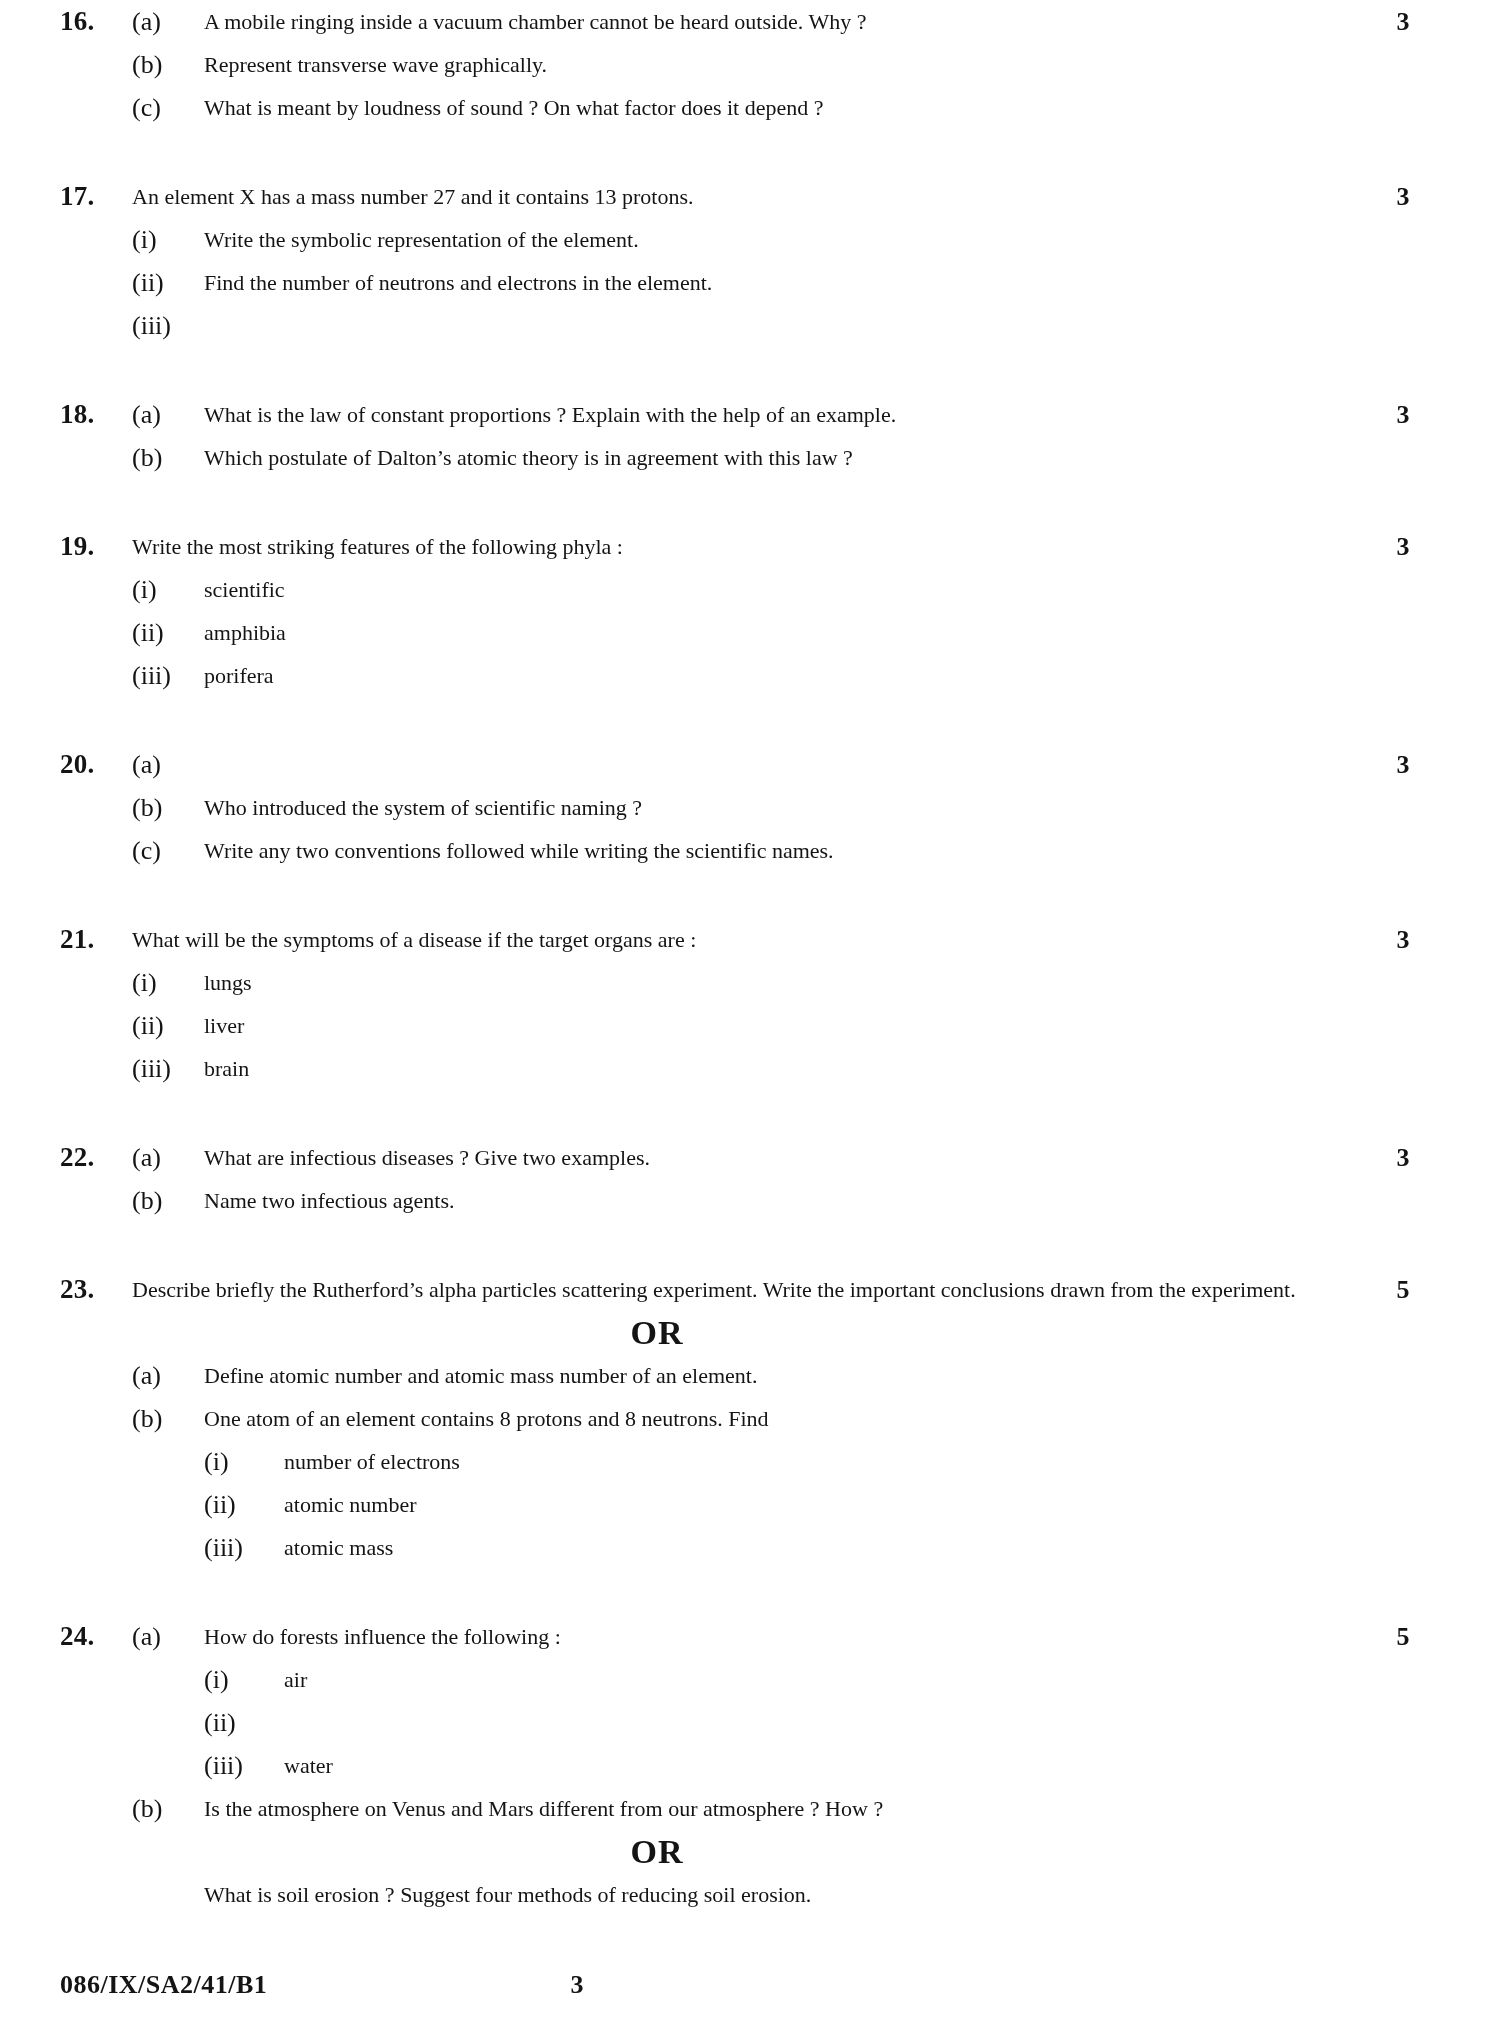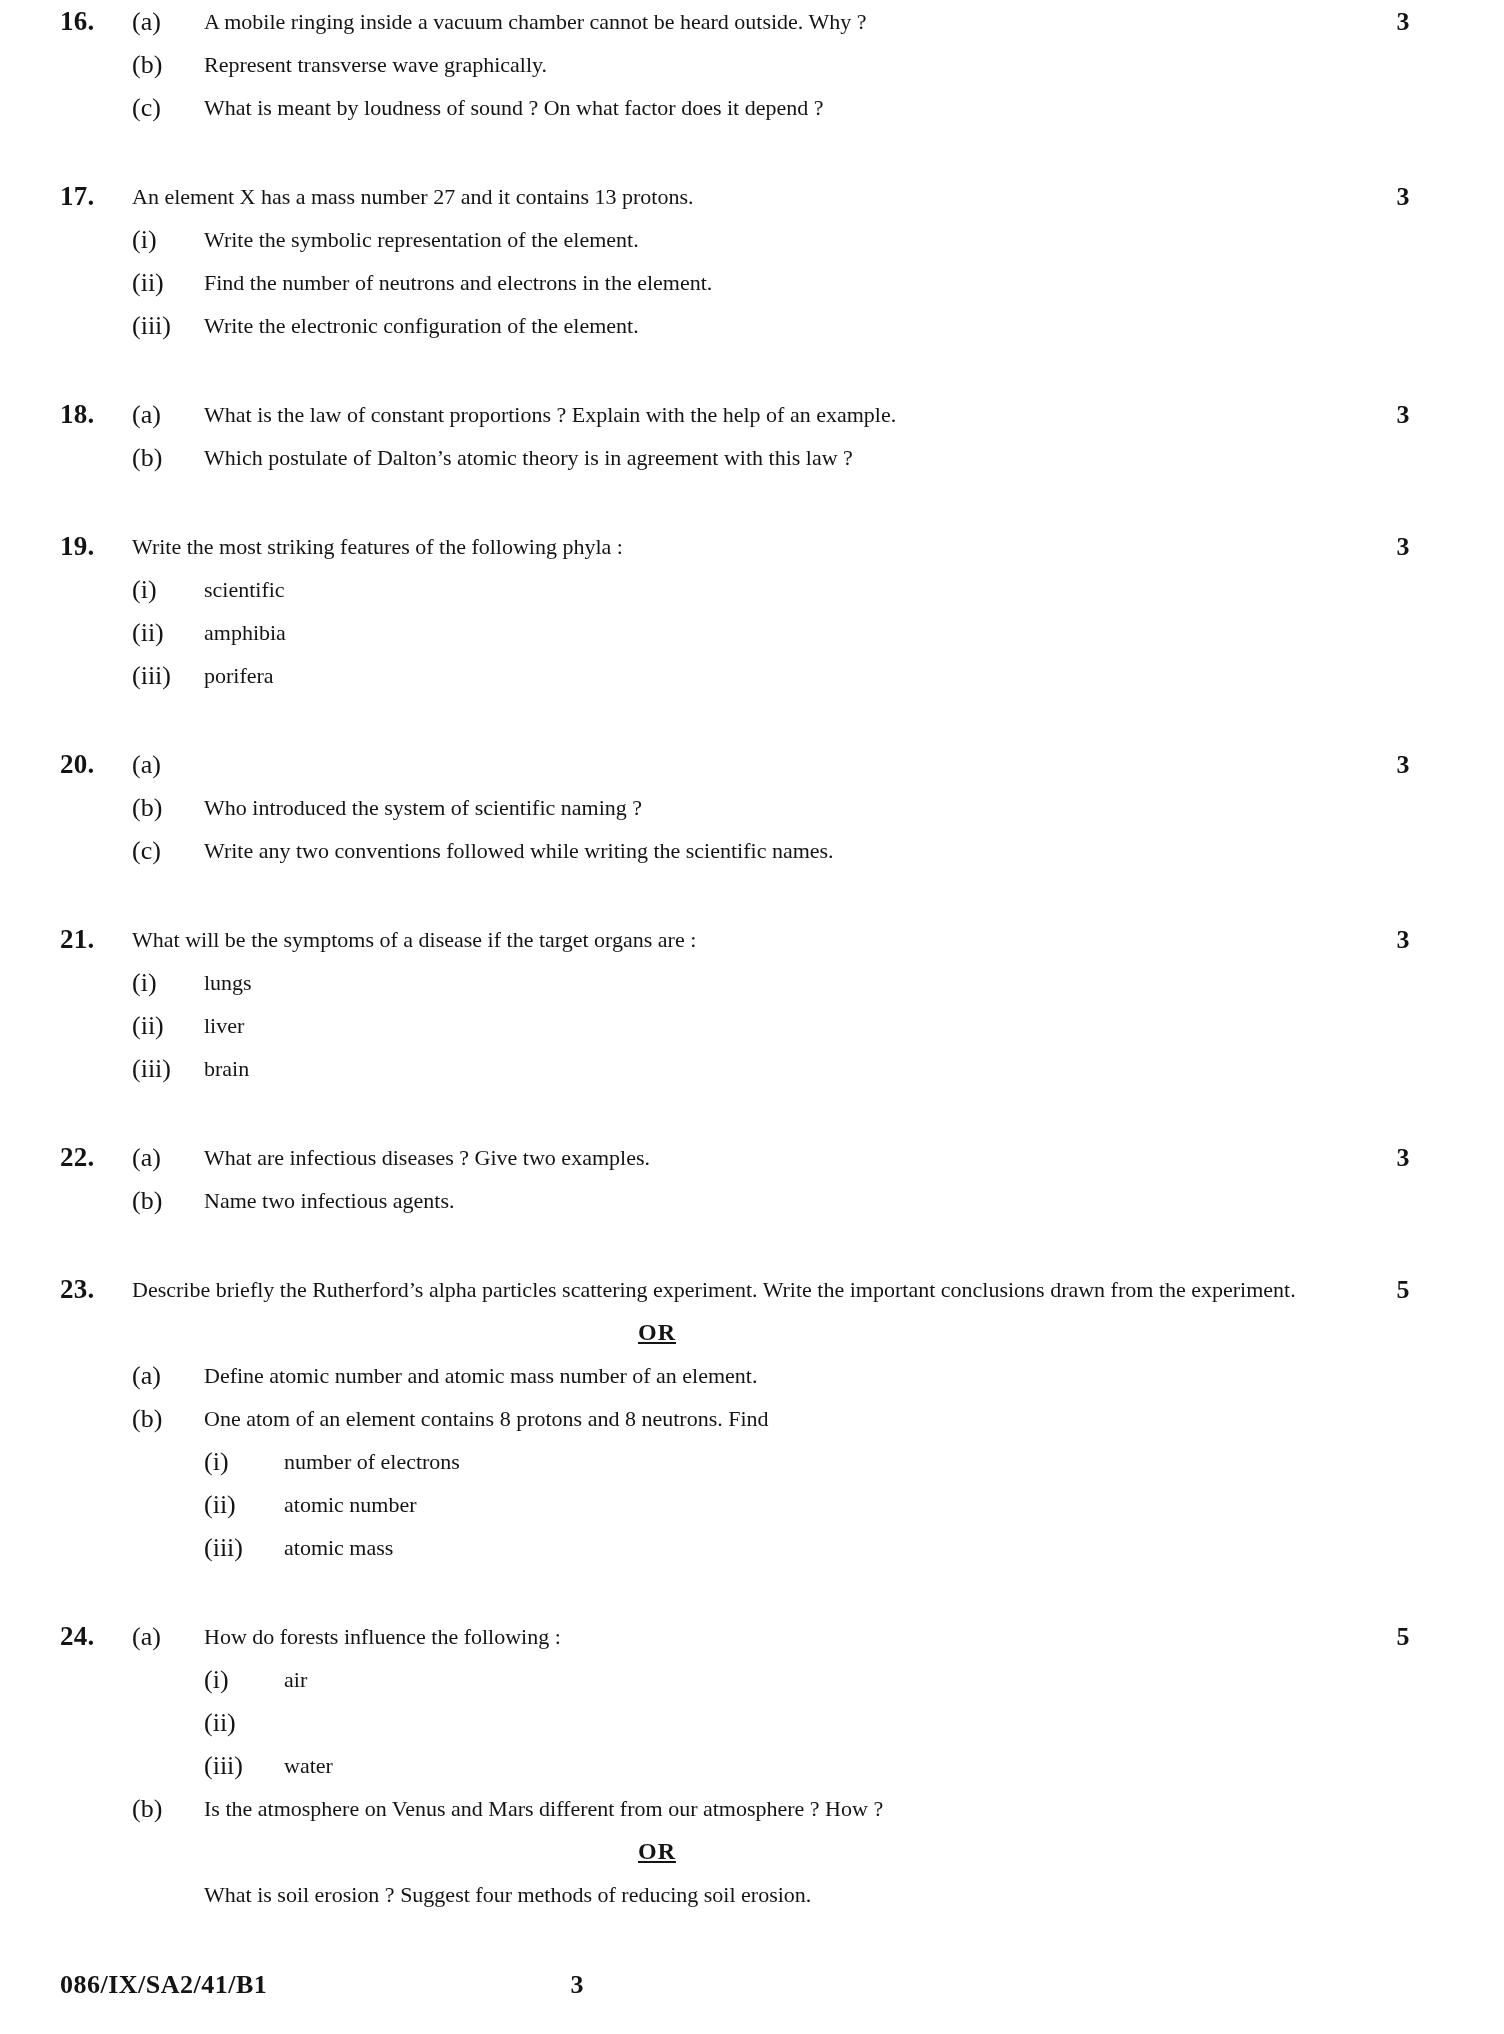--- a/index.html
+++ b/index.html
@@ -69,25 +69,24 @@
     font-size: 26px;
     line-height: 43px;
     width: 30px;
     text-align: center;
   }
   .indent-1 { padding-left: 72px; }
 
   .or-line {
     text-align: center;
     font-weight: bold;
-    font-size: 24px;
+    font-size: 34px;
     line-height: 43px;
     padding-right: 190px;
     letter-spacing: 1px;
-    text-decoration: underline;
   }
 
   .gap-lg { height: 46px; }
 
   .footer {
     position: absolute;
     left: 60px;
     right: 60px;
     bottom: 34px;
     display: flex;
@@ -147,21 +146,20 @@
       <div class="qtext nojustify">Write the symbolic representation of the element.</div>
     </div>
     <div class="row">
       <div class="qnum blank"></div>
       <div class="sublabel">(ii)</div>
       <div class="qtext nojustify">Find the number of neutrons and electrons in the element.</div>
     </div>
     <div class="row">
       <div class="qnum blank"></div>
       <div class="sublabel">(iii)</div>
-      <div class="qtext nojustify">Write the electronic configuration of the element.</div>
     </div>
   </div>
 
   <div class="gap-lg"></div>
 
   <div class="q-block">
     <div class="row">
       <div class="qnum">18.</div>
       <div class="sublabel">(a)</div>
       <div class="qtext nojustify">What is the law of constant proportions ?  Explain with the help of an example.</div>

